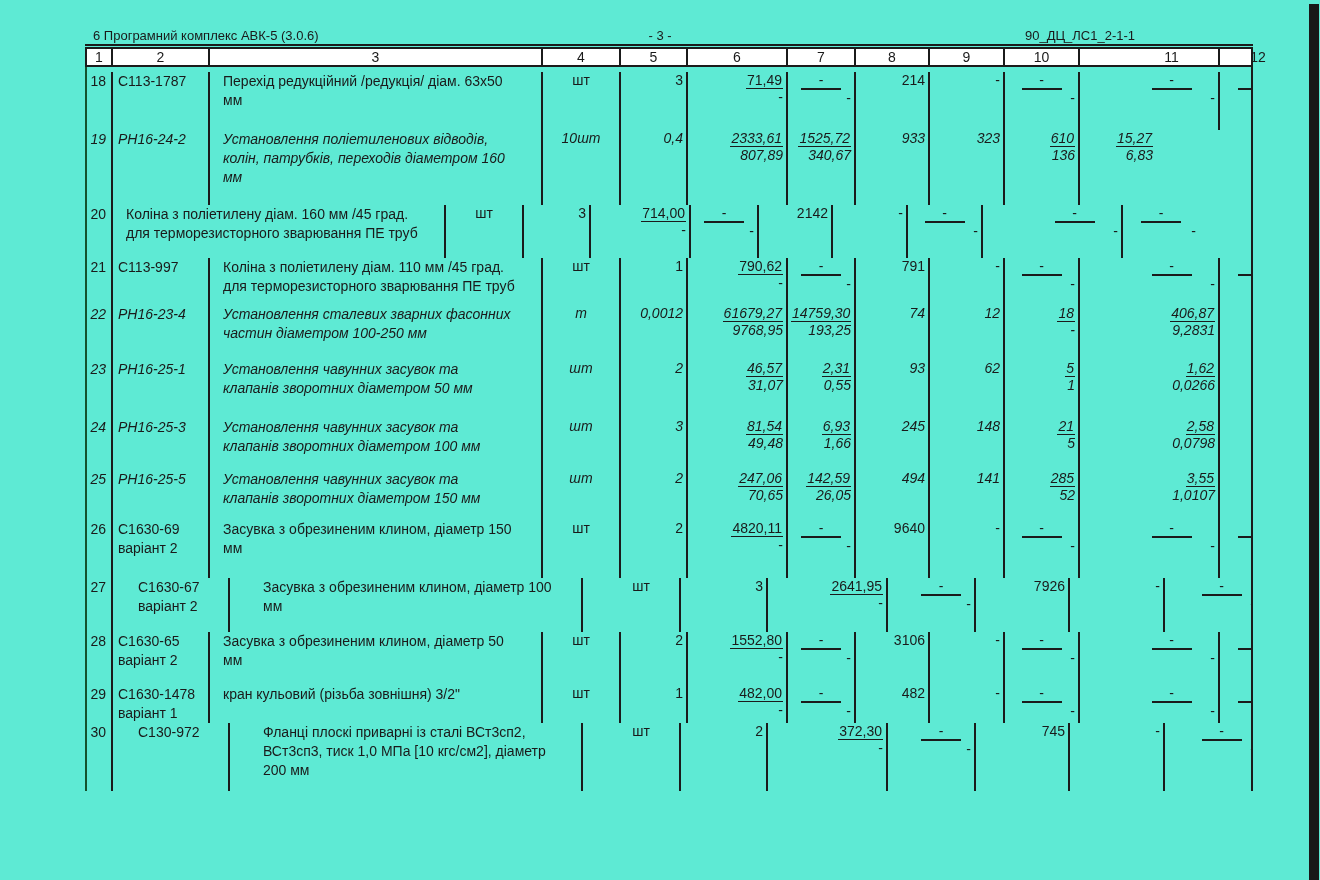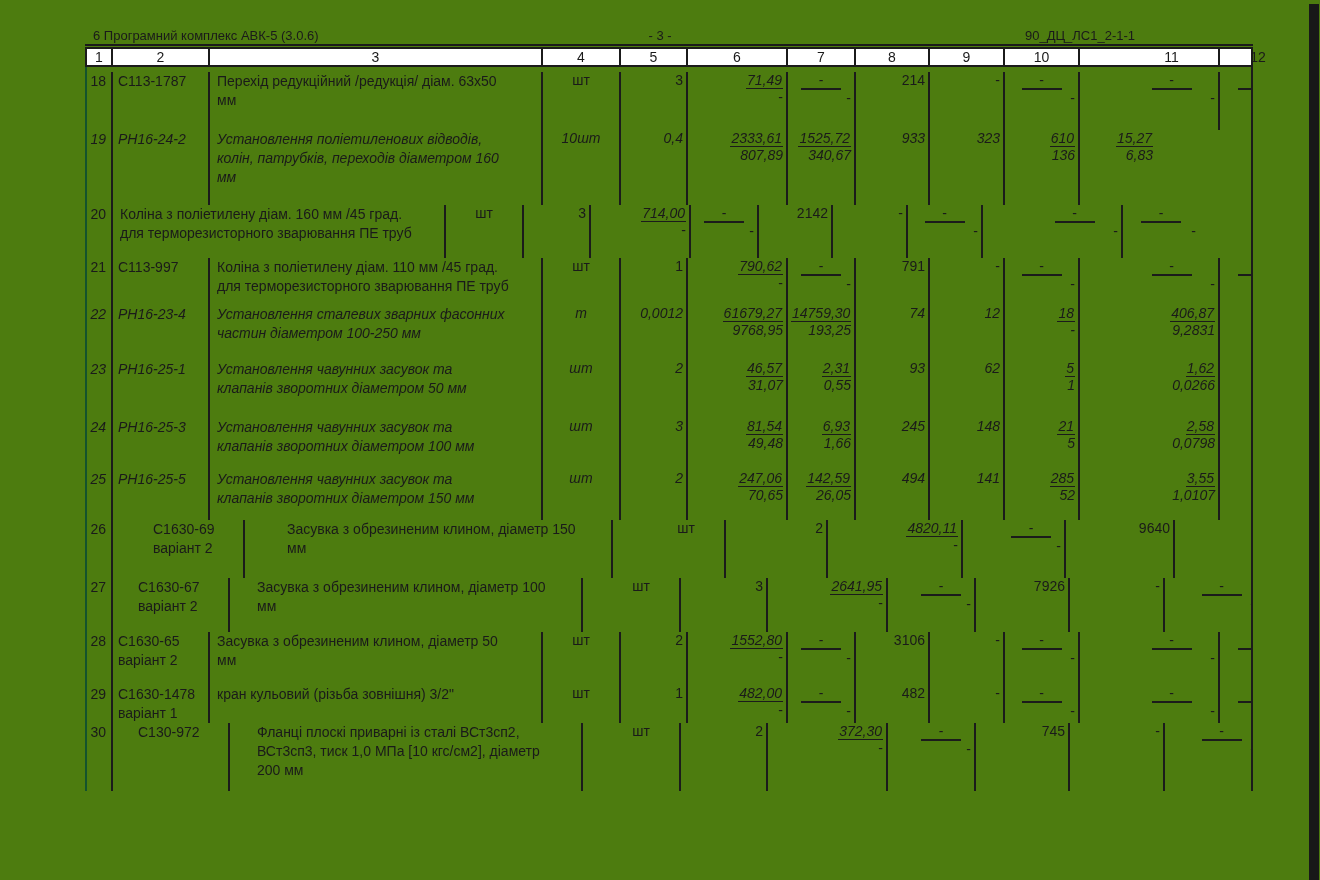--- a/index.html
+++ b/index.html
@@ -1,17 +1,17 @@
 <!DOCTYPE html>
 <html><head>
 <meta charset="utf-8">
 <style>
   html,body{margin:0;padding:0;}
   body{background:#ffffff;font-family:"Liberation Sans", sans-serif;color:#1a1a1a;}
-  .page{position:relative;width:1320px;height:880px;background:#4d7c0f;overflow:hidden;}
+  .page{position:relative;width:1320px;height:880px;background:#5eead4;overflow:hidden;}
 
   
   .ph{position:absolute;top:28px;font-size:13px;line-height:15px;white-space:nowrap;}
   .ph-left{left:93px;}
   .ph-center{left:600px;width:120px;text-align:center;}
   .ph-right{left:1000px;width:160px;text-align:center;}
   .headrule{position:absolute;left:85px;top:44px;width:1168px;height:2px;background:#1b1b1b;}
 
   
   .grid{position:absolute;left:85px;top:47px;width:1168px;font-size:14px;}
@@ -25,26 +25,26 @@
   .c{box-sizing:border-box;border-right:2px solid #1b1b1b;padding:0 3px;overflow:hidden;}
   .c:last-child{border-right:none;}
 
   
   .w1{flex:0 0 26px;}  .w2{flex:0 0 97px;}  .w3{flex:0 0 333px;} .w4{flex:0 0 78px;}
   .w5{flex:0 0 67px;}  .w6{flex:0 0 100px;} .w7{flex:0 0 68px;}  .w8{flex:0 0 74px;}
   .w9{flex:0 0 75px;}  .w10{flex:0 0 75px;} .w11{flex:0 0 95px;margin-left:45px;} .w12{flex:0 0 76px;}
 
   .rownum{text-align:right;padding-right:2px;line-height:19px;}
   .code{white-space:pre-line;line-height:19px;padding-left:2px;}
-  .desc{white-space:pre-line;line-height:19px;padding-left:4px;}
+  .desc{white-space:pre-line;line-height:19px;padding-left:4px;margin-left:6px;}
   .unit{text-align:center;line-height:17px;}
   .t{display:block;text-align:right;line-height:17px;}
   .t.ctr{text-align:center;}
   .bot{display:block;text-align:right;line-height:17px;}
-  .u{border-bottom:1.5px solid #1b1b1b;padding:0 1px;font-style:italic;}
+  .u{border-bottom:1.5px solid #1b1b1b;padding:0 1px;}
   .dashline{display:inline-block;width:40px;text-align:center;border-bottom:2px solid #1b1b1b;line-height:15px;}
 
   
   .edgebar{position:absolute;left:1309px;top:4px;width:10px;height:876px;background:#181818;}
 </style>
 </head>
 <body>
 
 <div class="page">
   <div class="ph ph-left">6 Програмний комплекс АВК-5 (3.0.6)</div>
@@ -407,21 +407,21 @@
           </div>
           <div class="c w11">
             <div class="t"><span class="u">3,55</span></div>
             <div class="bot">1,0107</div>
           </div>
           <div class="c w12">
             <div class="t"><span class="u">7,1</span></div>
             <div class="bot">2,02</div>
           </div>
         </div>
-        <div class="trow" style="min-height: 58px; gap: 35px;">
+        <div class="trow" style="min-height: 58px;">
           <div class="c w1">
             <div class="rownum">26</div>
           </div>
           <div class="c w2">
             <div class="code">С1630-69
 варіант 2</div>
           </div>
           <div class="c w3">
             <div class="desc">Засувка з обрезиненим клином, діаметр 150
 мм</div>

